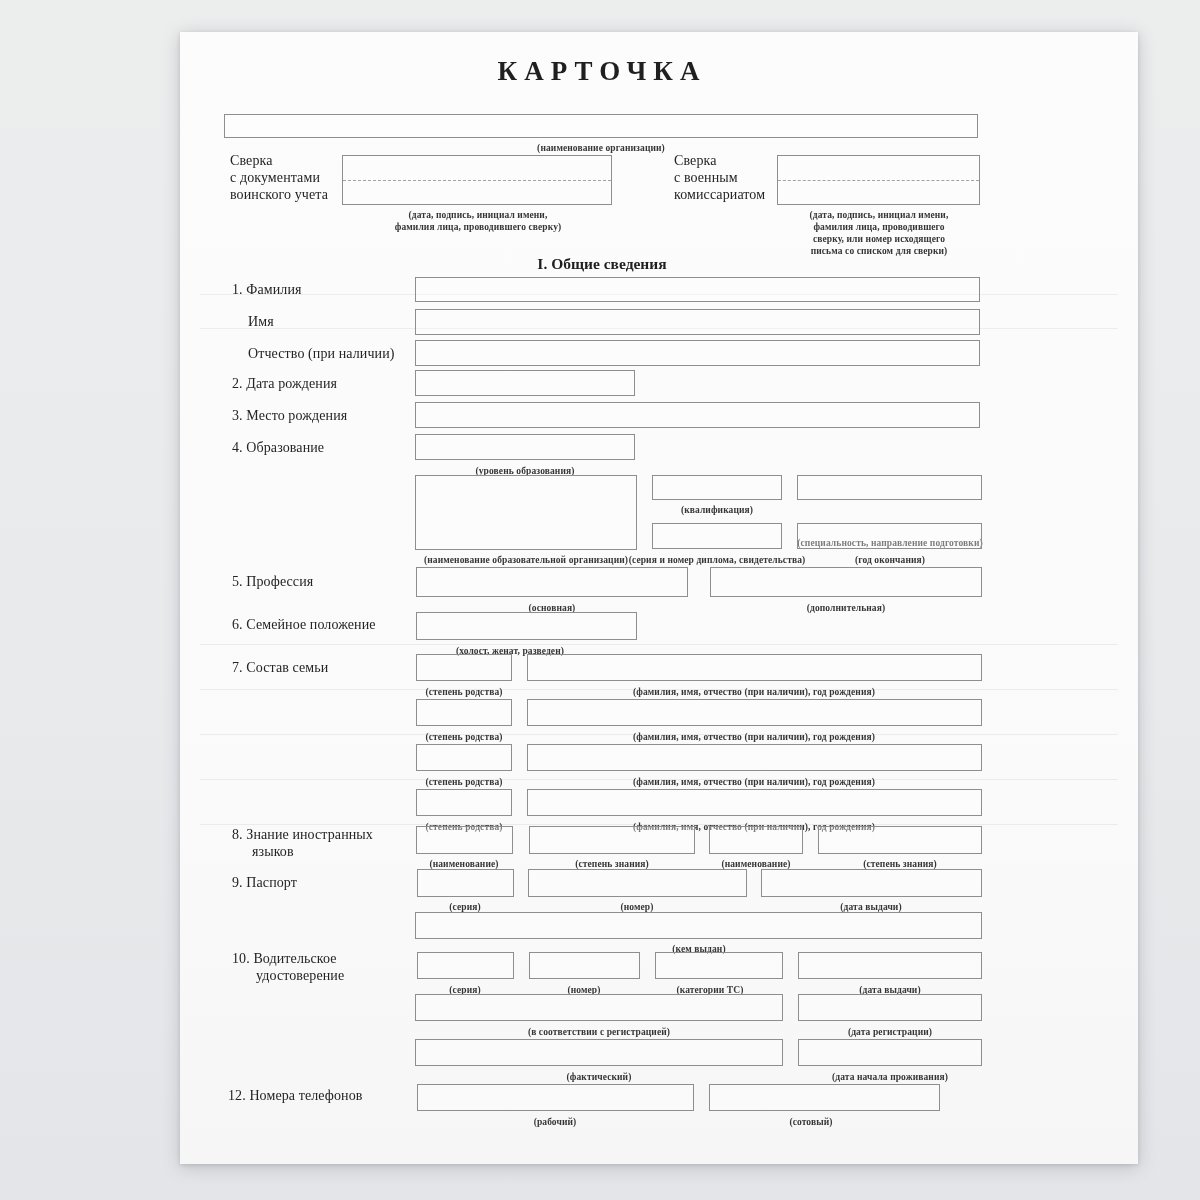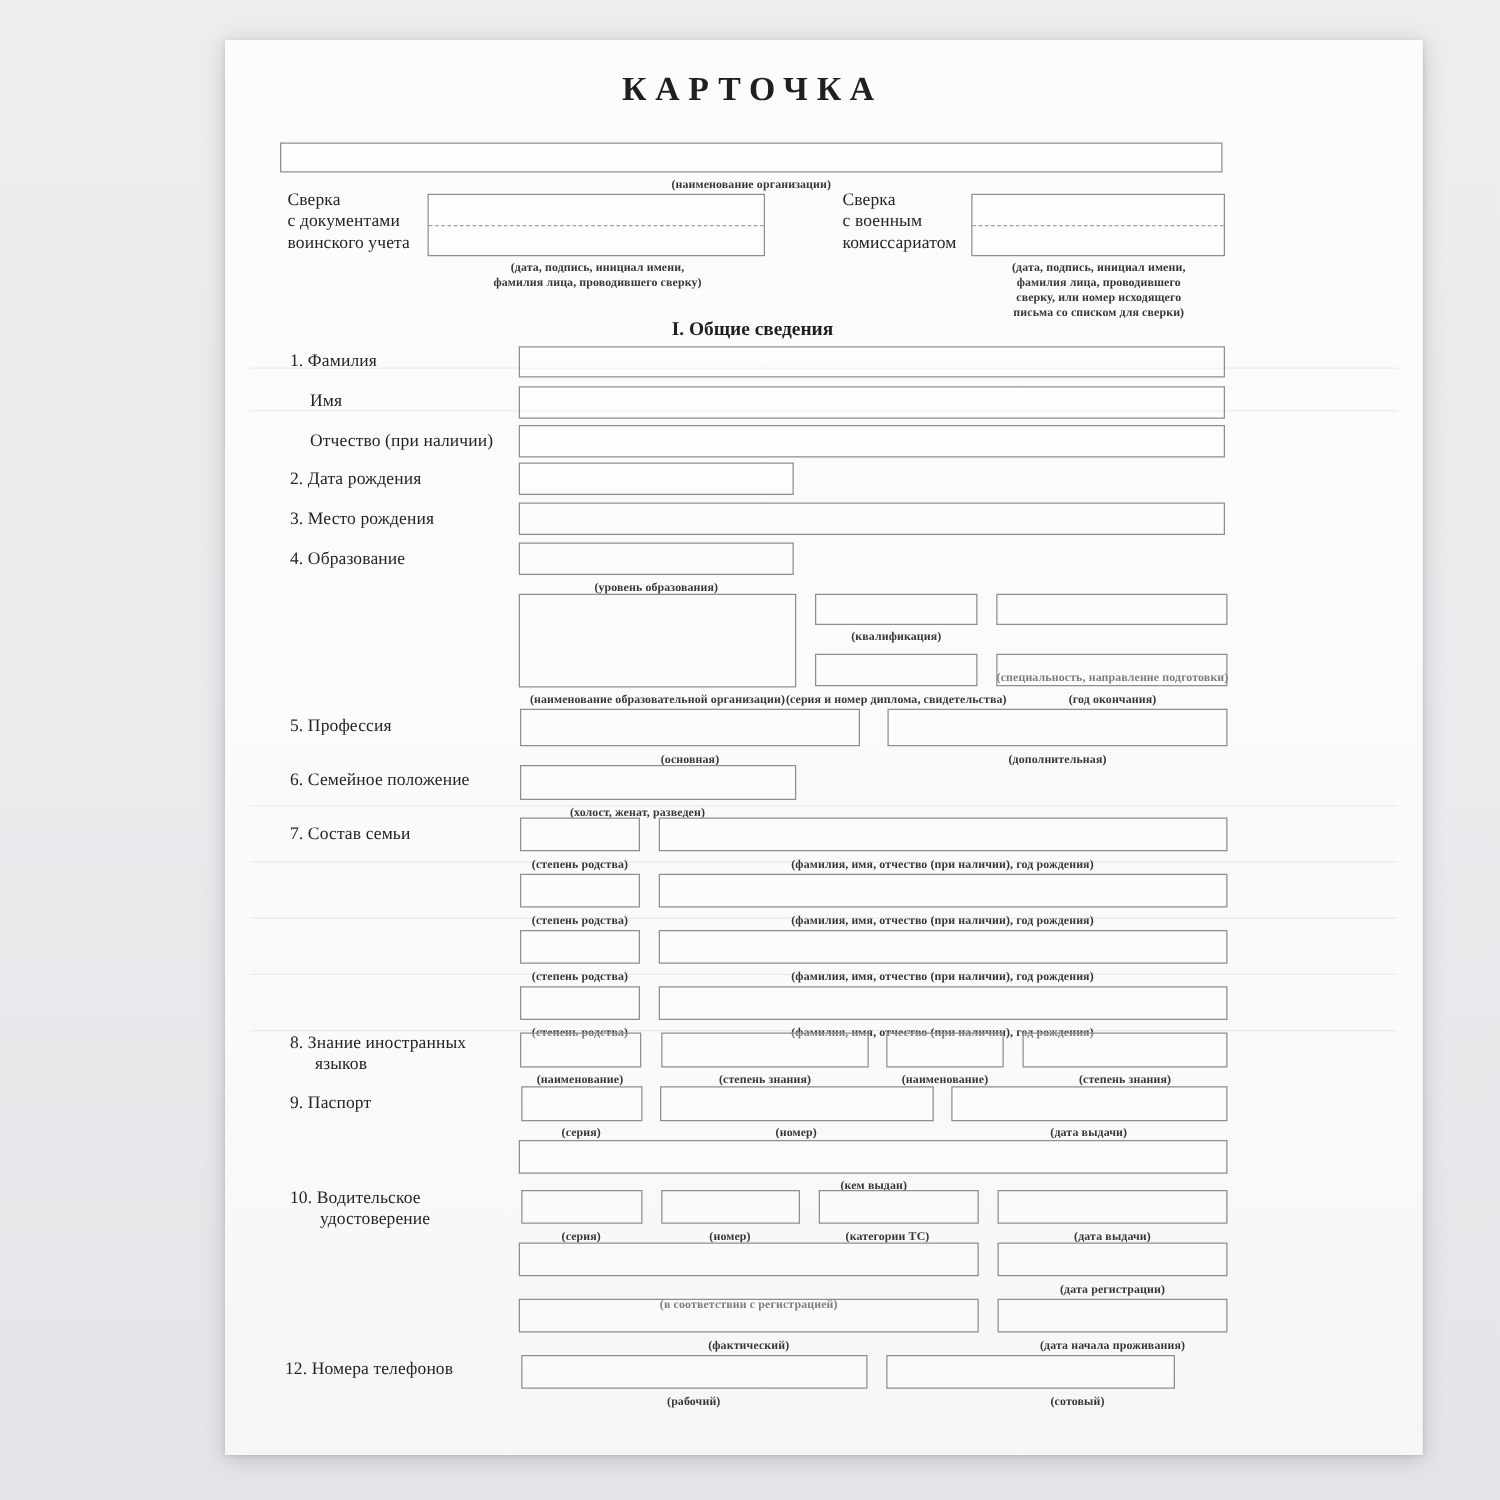--- a/index.html
+++ b/index.html
@@ -201,27 +201,27 @@
     <div class="box" style="left:349px; top:920px; width:111px; height:27px;"></div>
     <div class="box" style="left:475px; top:920px; width:128px; height:27px;"></div>
     <div class="box" style="left:618px; top:920px; width:184px; height:27px;"></div>
     <div class="cap" style="left:285px; top:952px;">(серия)</div>
     <div class="cap" style="left:404px; top:952px;">(номер)</div>
     <div class="cap" style="left:518px; top:952px;margin-left:12px;">(категории ТС)</div>
     <div class="cap" style="left:710px; top:952px;">(дата выдачи)</div>
 
     <div class="box" style="left:235px; top:962px; width:368px; height:27px;"></div>
     <div class="box" style="left:618px; top:962px; width:184px; height:27px;"></div>
-    <div class="cap" style="left:419px; top:994px;margin-top:12px;">(в соответствии с регистрацией)</div>
+    <div class="cap" style="left:419px; top:994px;">(в соответствии с регистрацией)</div>
     <div class="cap" style="left:710px; top:994px;">(дата регистрации)</div>
     <div class="box" style="left:235px; top:1007px; width:368px; height:27px;"></div>
     <div class="box" style="left:618px; top:1007px; width:184px; height:27px;"></div>
     <div class="cap" style="left:419px; top:1039px;text-align:right;">(фактический)</div>
     <div class="cap" style="left:710px; top:1039px;">(дата начала проживания)</div>
 
     <div class="lbl" style="left:48px; top:1055px;">12. Номера телефонов</div>
     <div class="box" style="left:237px; top:1052px; width:277px; height:27px;"></div>
     <div class="box" style="left:529px; top:1052px; width:231px; height:27px;"></div>
     <div class="cap" style="left:375px; top:1084px;">(рабочий)</div>
-    <div class="cap" style="left:667px; top:1084px;padding-left:30px;">(сотовый)</div>
+    <div class="cap" style="left:616px; top:1084px;padding-left:30px;">(сотовый)</div>
 
   </div>
 </div>
 
 </body></html>

